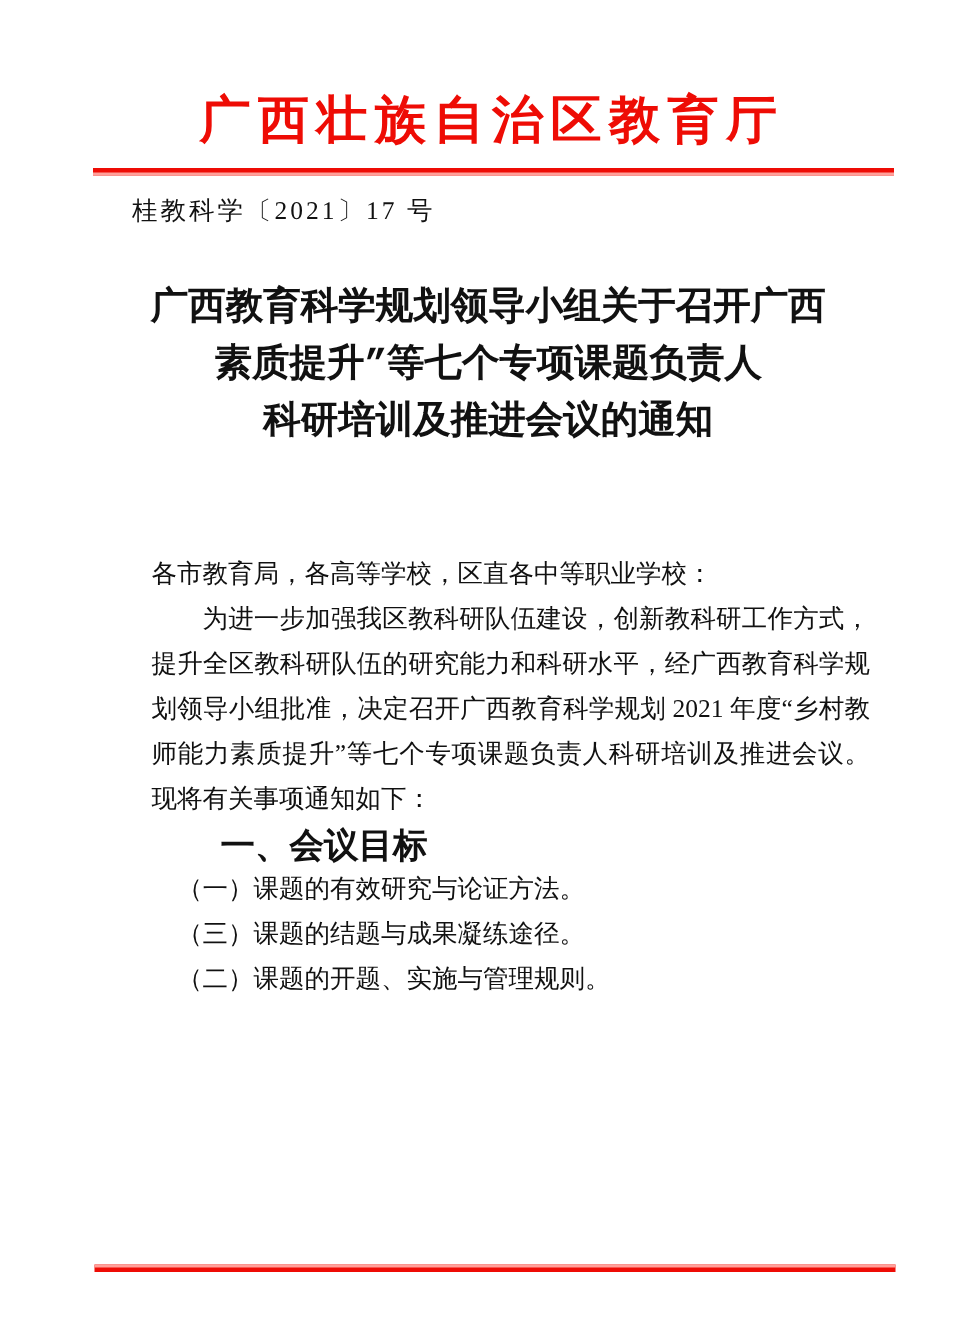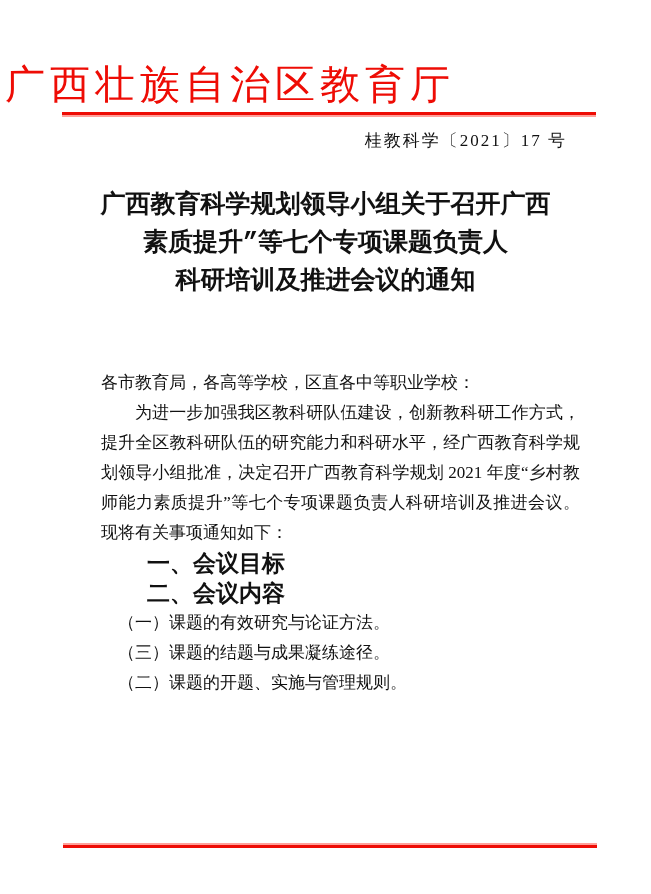--- a/index.html
+++ b/index.html
@@ -14,42 +14,43 @@
     background: #ffffff;
     overflow: hidden;
     font-family: "Liberation Serif", serif;
     color: #111111;
   }
   .org-title {
     position: absolute;
     top: 57px;
     left: 0;
     width: 100%;
-    font-size: 40px;
-    font-weight: normal;
+    text-align: center;
+    font-size: 34px;
+    font-weight: bold;
     letter-spacing: 5px;
     text-indent: 5px;
     color: var(--accent, #ee0c05);
     white-space: nowrap;
   }
   .rule-top {
     position: absolute;
     left: 62px;
     top: 112px;
     width: 534px;
     height: 3px;
     background: var(--accent, #ee0c05);
     border-bottom: 2px solid var(--accent-light, #ffa09a);
   }
   .doc-number {
     position: absolute;
     top: 129px;
     left: 88px;
     width: 479px;
-    text-align: right;
+    text-align: left;
     font-size: 17px;
     letter-spacing: 2px;
     white-space: nowrap;
   }
   .notice-title {
     position: absolute;
     top: 187px;
     left: 0;
     width: 100%;
     text-align: center;
@@ -106,21 +107,20 @@
   <div class="notice-title">
     <div>广西教育科学规划领导小组关于召开广西</div>
     <div>素质提升”等七个专项课题负责人</div>
     <div>科研培训及推进会议的通知</div>
   </div>
 
   <div class="body-block">
     <p class="greeting">各市教育局，各高等学校，区直各中等职业学校：</p>
     <p class="para">为进一步加强我区教科研队伍建设，创新教科研工作方式，提升全区教科研队伍的研究能力和科研水平，经广西教育科学规划领导小组批准，决定召开广西教育科学规划 2021 年度“乡村教师能力素质提升”等七个专项课题负责人科研培训及推进会议。现将有关事项通知如下：</p>
     <p class="sec-heading">一、会议目标</p>
-    <p class="sec-heading">二、会议内容</p>
     <p class="item">（一）课题的有效研究与论证方法。</p>
     <p class="item">（三）课题的结题与成果凝练途径。</p>
     <p class="item">（二）课题的开题、实施与管理规则。</p>
   </div>
 
   <div class="rule-bottom"></div>
 
 </div>
 
 </body></html>

